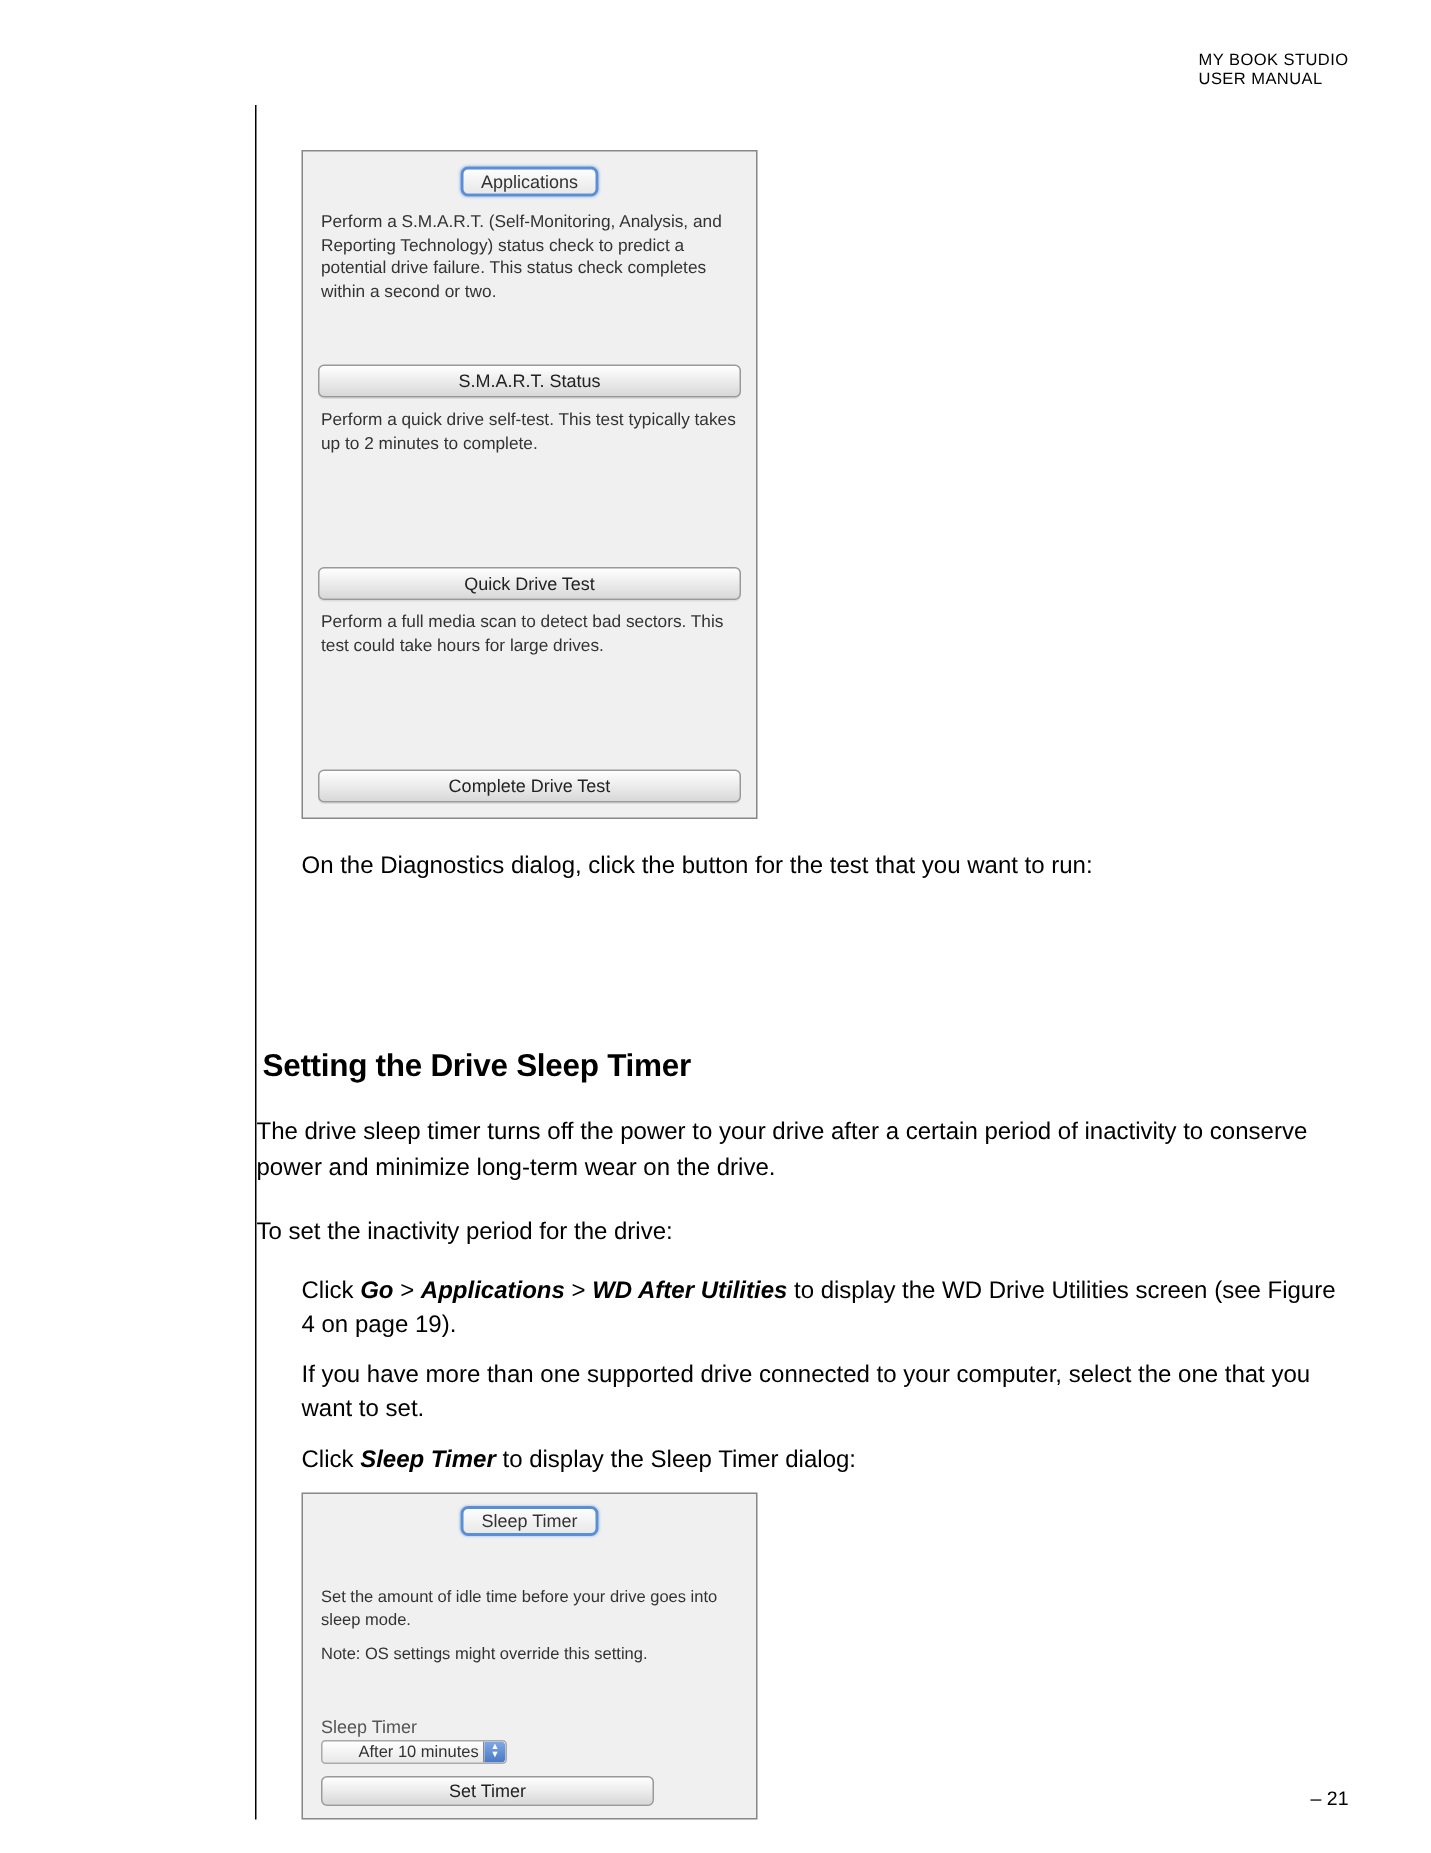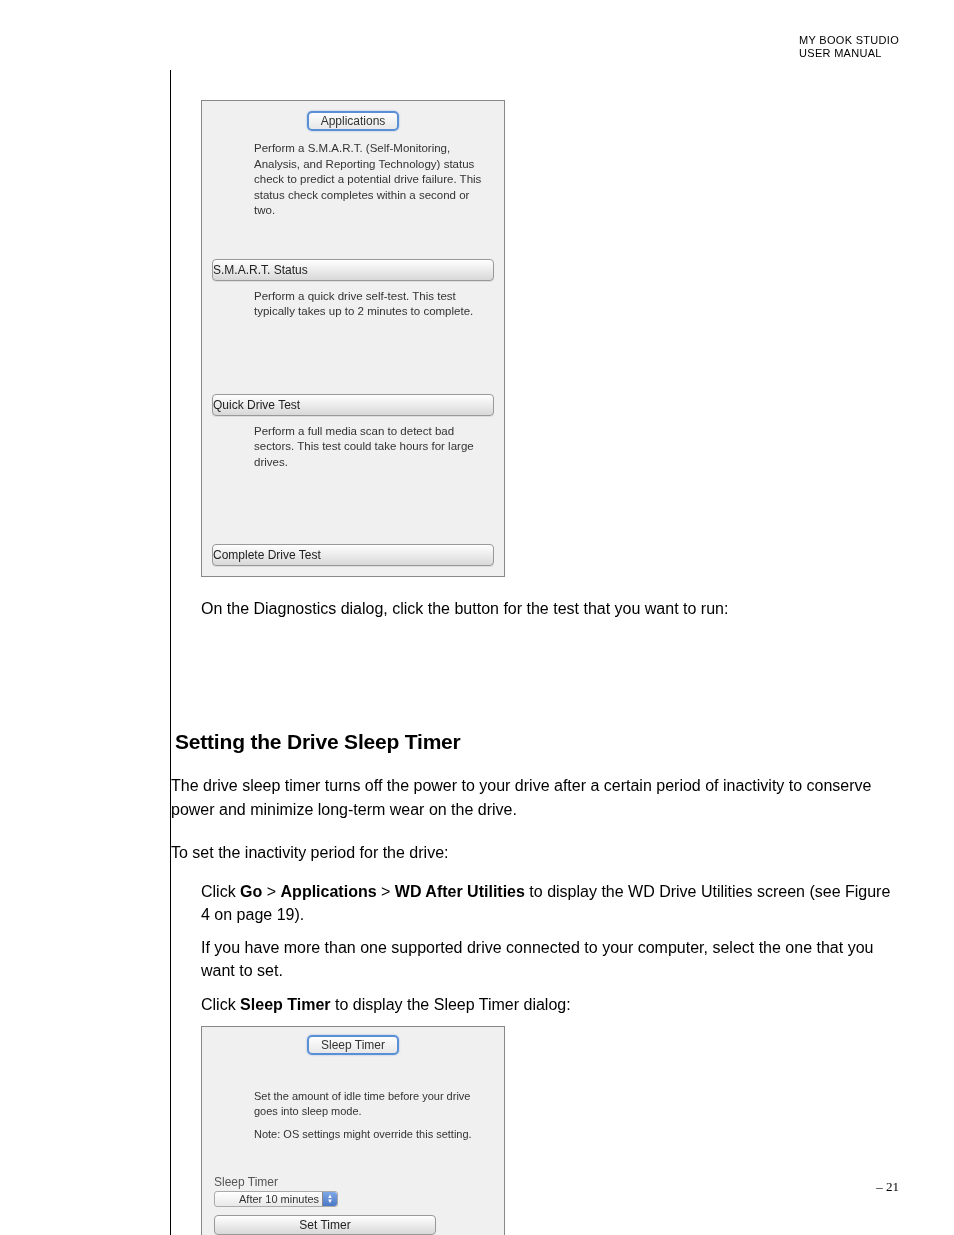--- a/index.html
+++ b/index.html
@@ -46,32 +46,32 @@
     font-size: 12px;
     font-weight: 500;
     box-shadow: 0 0 2px rgba(90,143,214,0.6);
     color: #333;
   }
   .dialog-text {
     font-size: 11.5px;
     padding: 2px 12px 6px 12px;
     color: #333;
     line-height: 1.35;
-    margin-left: 40px;
   }
   .mac-btn {
     display: block;
     width: 280px;
     margin: 4px auto 6px auto;
     background: linear-gradient(#ffffff, #d8d8d8);
     border: 1px solid #999;
     border-radius: 4px;
     padding: 3px 0;
     font-size: 12px;
     color: #222;
+    text-align: center;
     box-shadow: 0 1px 0 rgba(0,0,0,0.08);
   }
   .body-text {
     margin-left: 30px;
     margin-right: 10px;
     font-size: 16px;
     line-height: 1.45;
     margin-top: 20px;
     margin-bottom: 16px;
     color: #000;
@@ -86,21 +86,21 @@
     letter-spacing: -0.2px;
   }
   .step {
     margin-left: 30px;
     margin-right: 10px;
     font-size: 16px;
     line-height: 1.45;
     margin-top: 10px;
     margin-bottom: 10px;
   }
-  .step b { font-weight: bold; }
+  .step b { font-weight: bold; font-style: italic; }
   .dialog2 {
     background: #f0f0f0;
     border: 1px solid #888;
     width: 302px;
     margin-left: 30px;
     margin-top: 8px;
     padding: 6px 0 4px 0;
   }
   .dropdown {
     display: inline-block;
@@ -144,24 +144,23 @@
     background: linear-gradient(#ffffff, #d8d8d8);
     border: 1px solid #999;
     border-radius: 4px;
     padding: 2px 0;
     font-size: 12px;
     color: #222;
     text-align: center;
   }
   .footer {
     position: absolute;
-    bottom: 40px;
+    bottom: 29px;
     right: 55px;
     font-size: 13px;
-    font-family: Liberation Serif, serif;
   }
 </style>
 </head>
 <body>
 
 <div class="header">
   <span>MY BOOK STUDIO</span><br>
   <span>USER MANUAL</span>
 </div>
 

